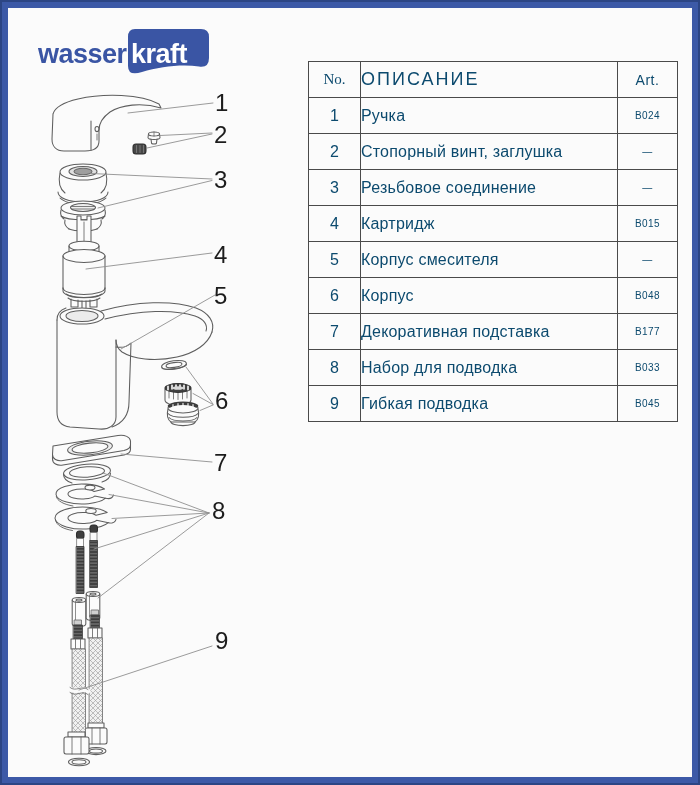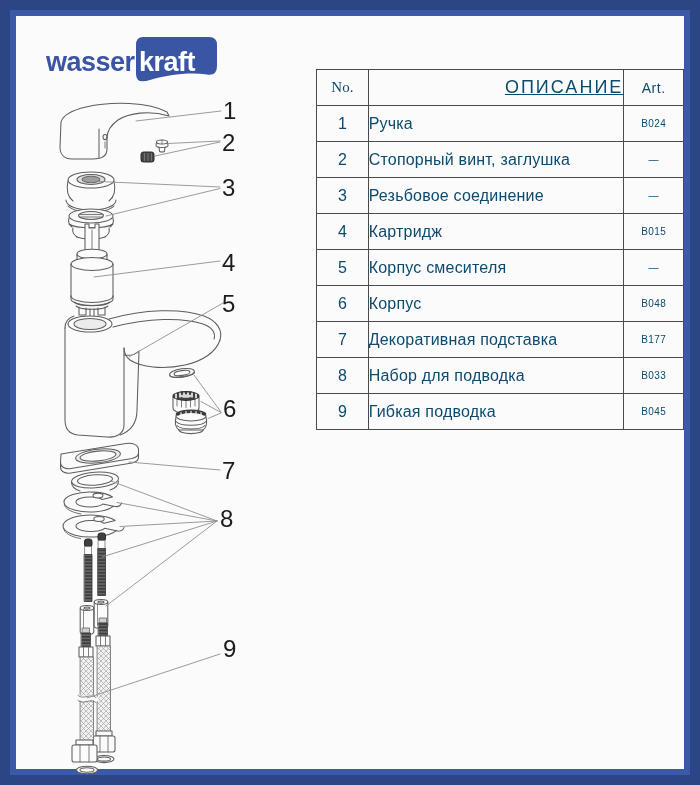--- a/index.html
+++ b/index.html
@@ -1,21 +1,21 @@
 <!DOCTYPE html>
 <html><head>
 <meta charset="utf-8">
 <style>
   html,body{margin:0;padding:0;}
   body{
     width:700px;height:785px;position:relative;overflow:hidden;
     background:#2c4584;
     font-family:"Liberation Sans",sans-serif;
   }
-  .frame-outer{position:absolute;inset:0;background:#2c4584;padding:10px;box-sizing:border-box;}
+  .frame-outer{position:absolute;inset:0;background:#2c4584;padding:2px;box-sizing:border-box;}
   .frame-inner{
     position:relative;width:100%;height:100%;box-sizing:border-box;
     border:6px solid #3c59a7;background:#fbfbfb;
   }
   .logo{position:absolute;left:30px;top:18px;width:182px;height:54px;}
   .diagram-svg{position:absolute;left:0;top:0;width:688px;height:769px;}
   .callout{
     position:absolute;font-size:24px;font-weight:400;color:#1c1c1c;
     font-family:"Liberation Sans",sans-serif;line-height:1;letter-spacing:0;
   }
@@ -24,21 +24,21 @@
     table-layout:fixed;background:#fbfbfb;color:#0c4a6e;
   }
   table.parts td,table.parts th{
     border:1.5px solid #4a4a4a;height:36px;padding:0;
     font-weight:400;vertical-align:middle;box-sizing:border-box;
   }
   .c-no{width:52px;text-align:center;}
   .c-desc{width:257px;text-align:left;}
   .c-art{width:60px;text-align:center;}
   th.c-no{font-family:"Liberation Serif",serif;font-size:15px;}
-  th.c-desc{font-size:18px;letter-spacing:2px;text-align:right;text-decoration:underline;}
+  th.c-desc{font-size:18px;letter-spacing:2px;text-align:left;}
   th.c-art{font-size:14px;letter-spacing:0.5px;text-align:center;}
   td.c-no{font-size:16px;}
   td.c-desc{font-size:16px;padding-left:13px;letter-spacing:0.2px;}
   td.c-art{font-size:10px;letter-spacing:0.4px;}
 </style>
 </head>
 <body>
 
 <div class="frame-outer">
 <div class="frame-inner">

